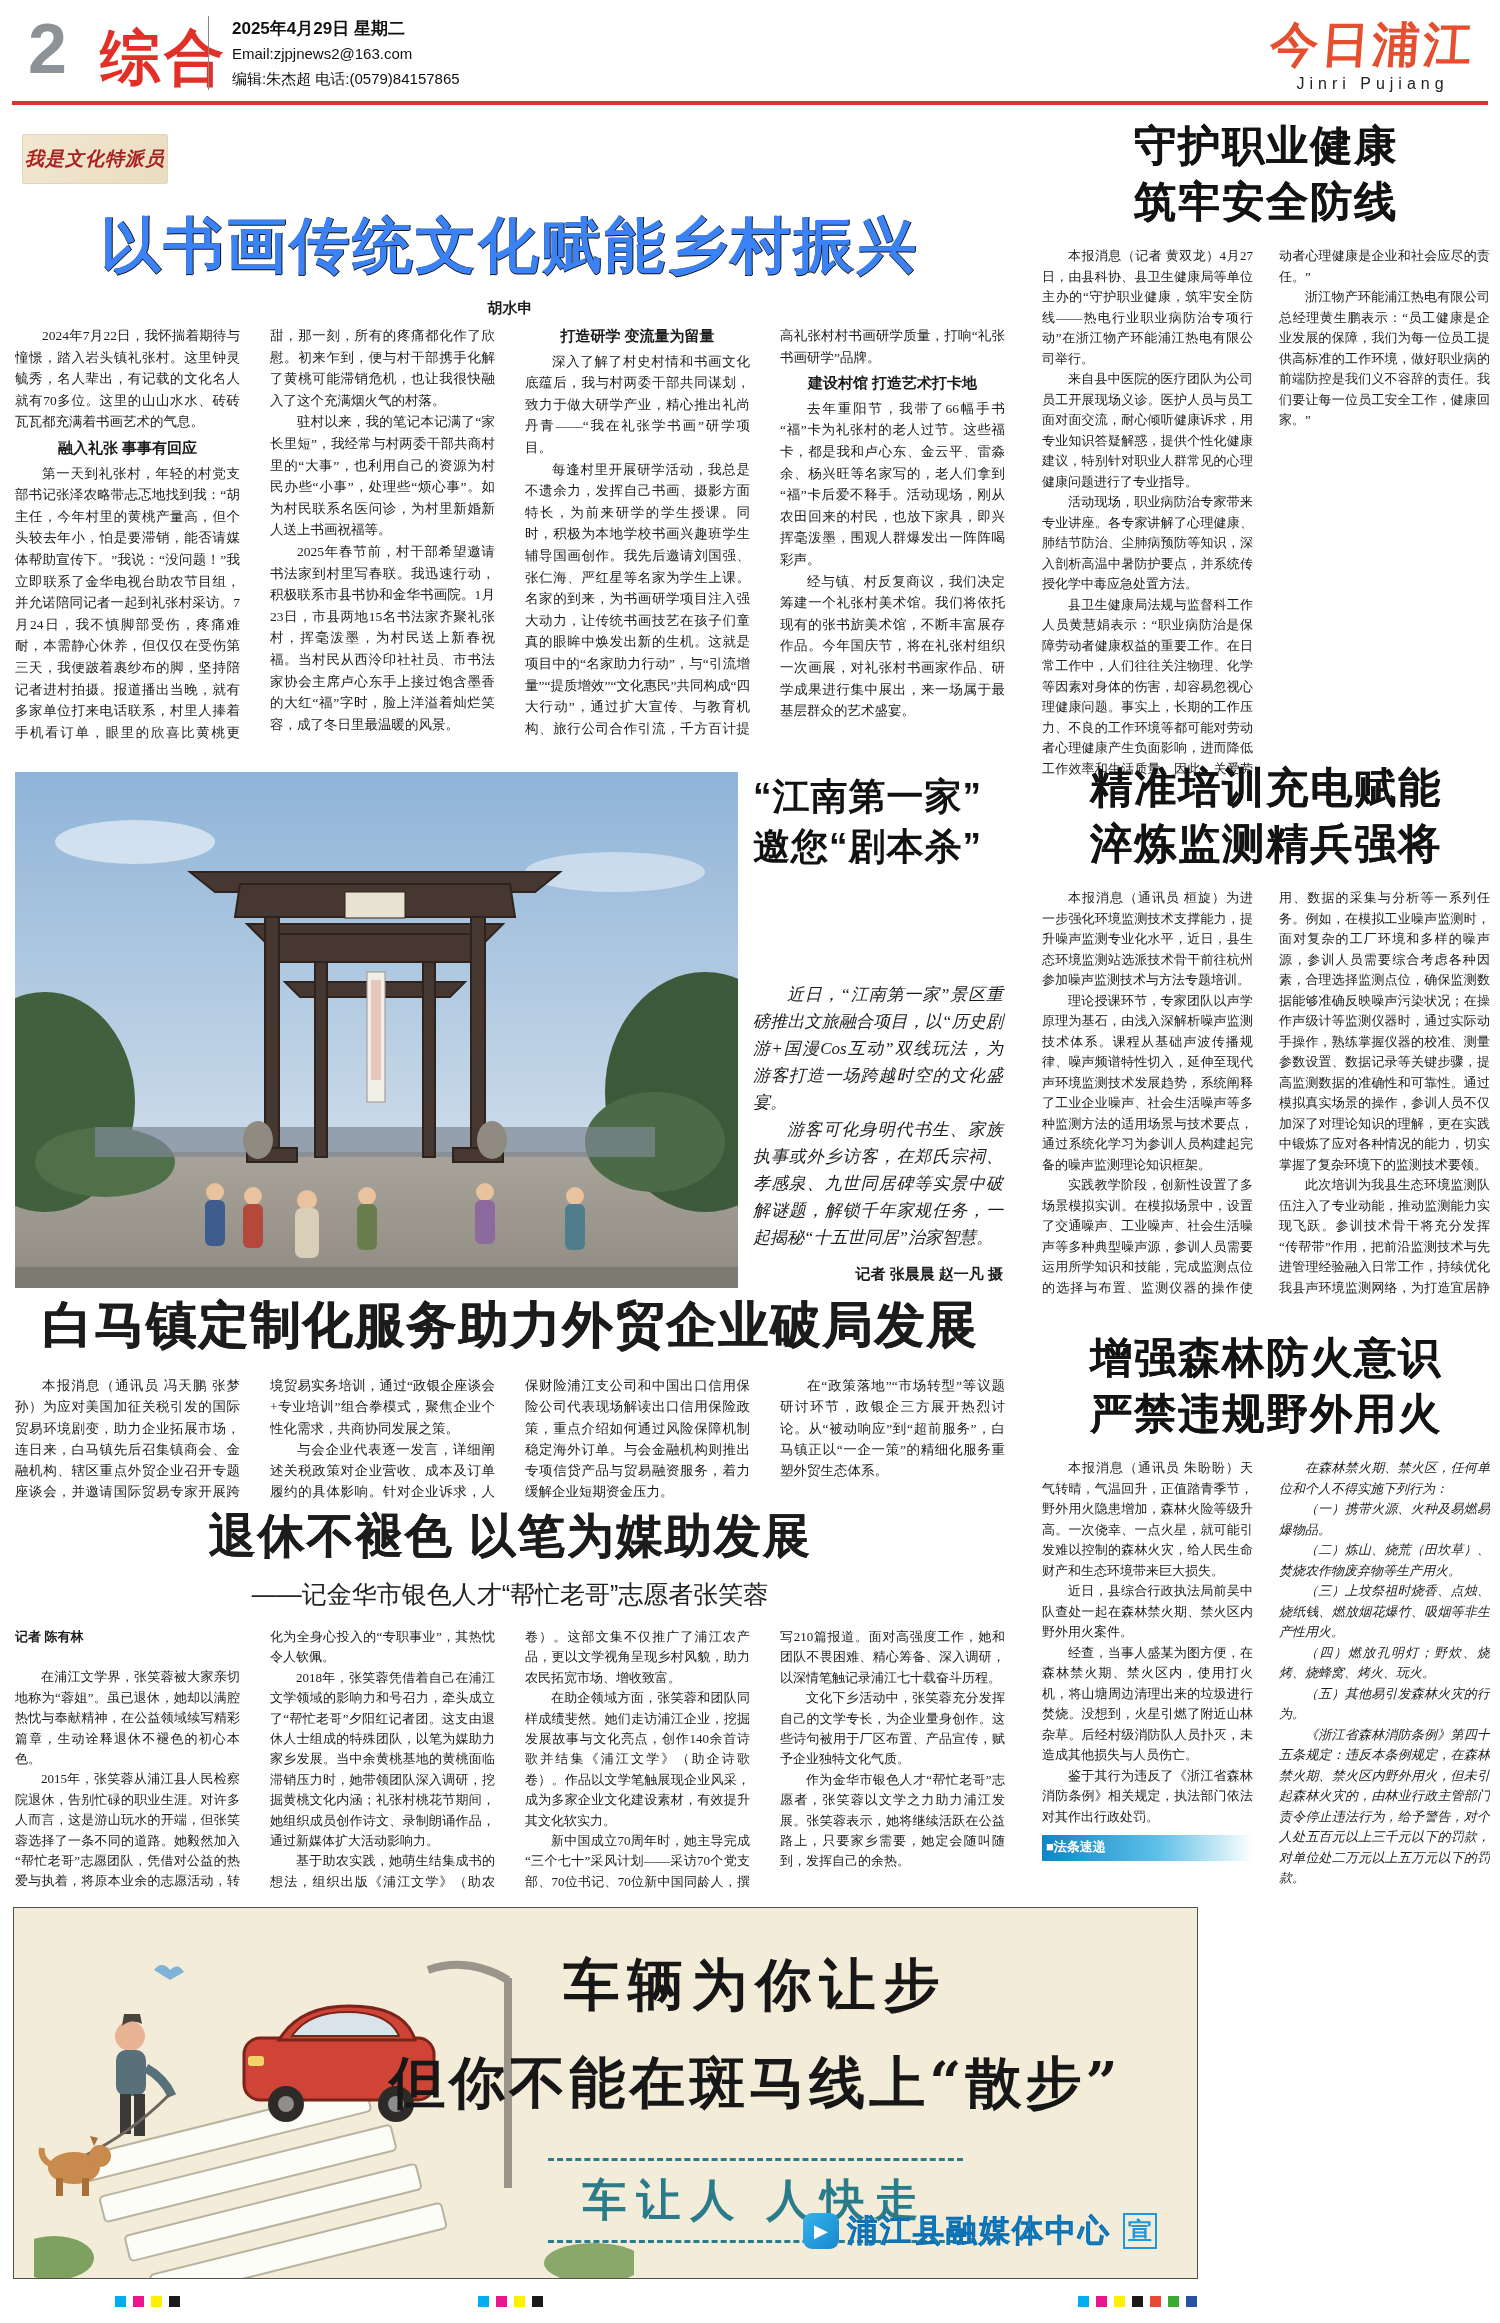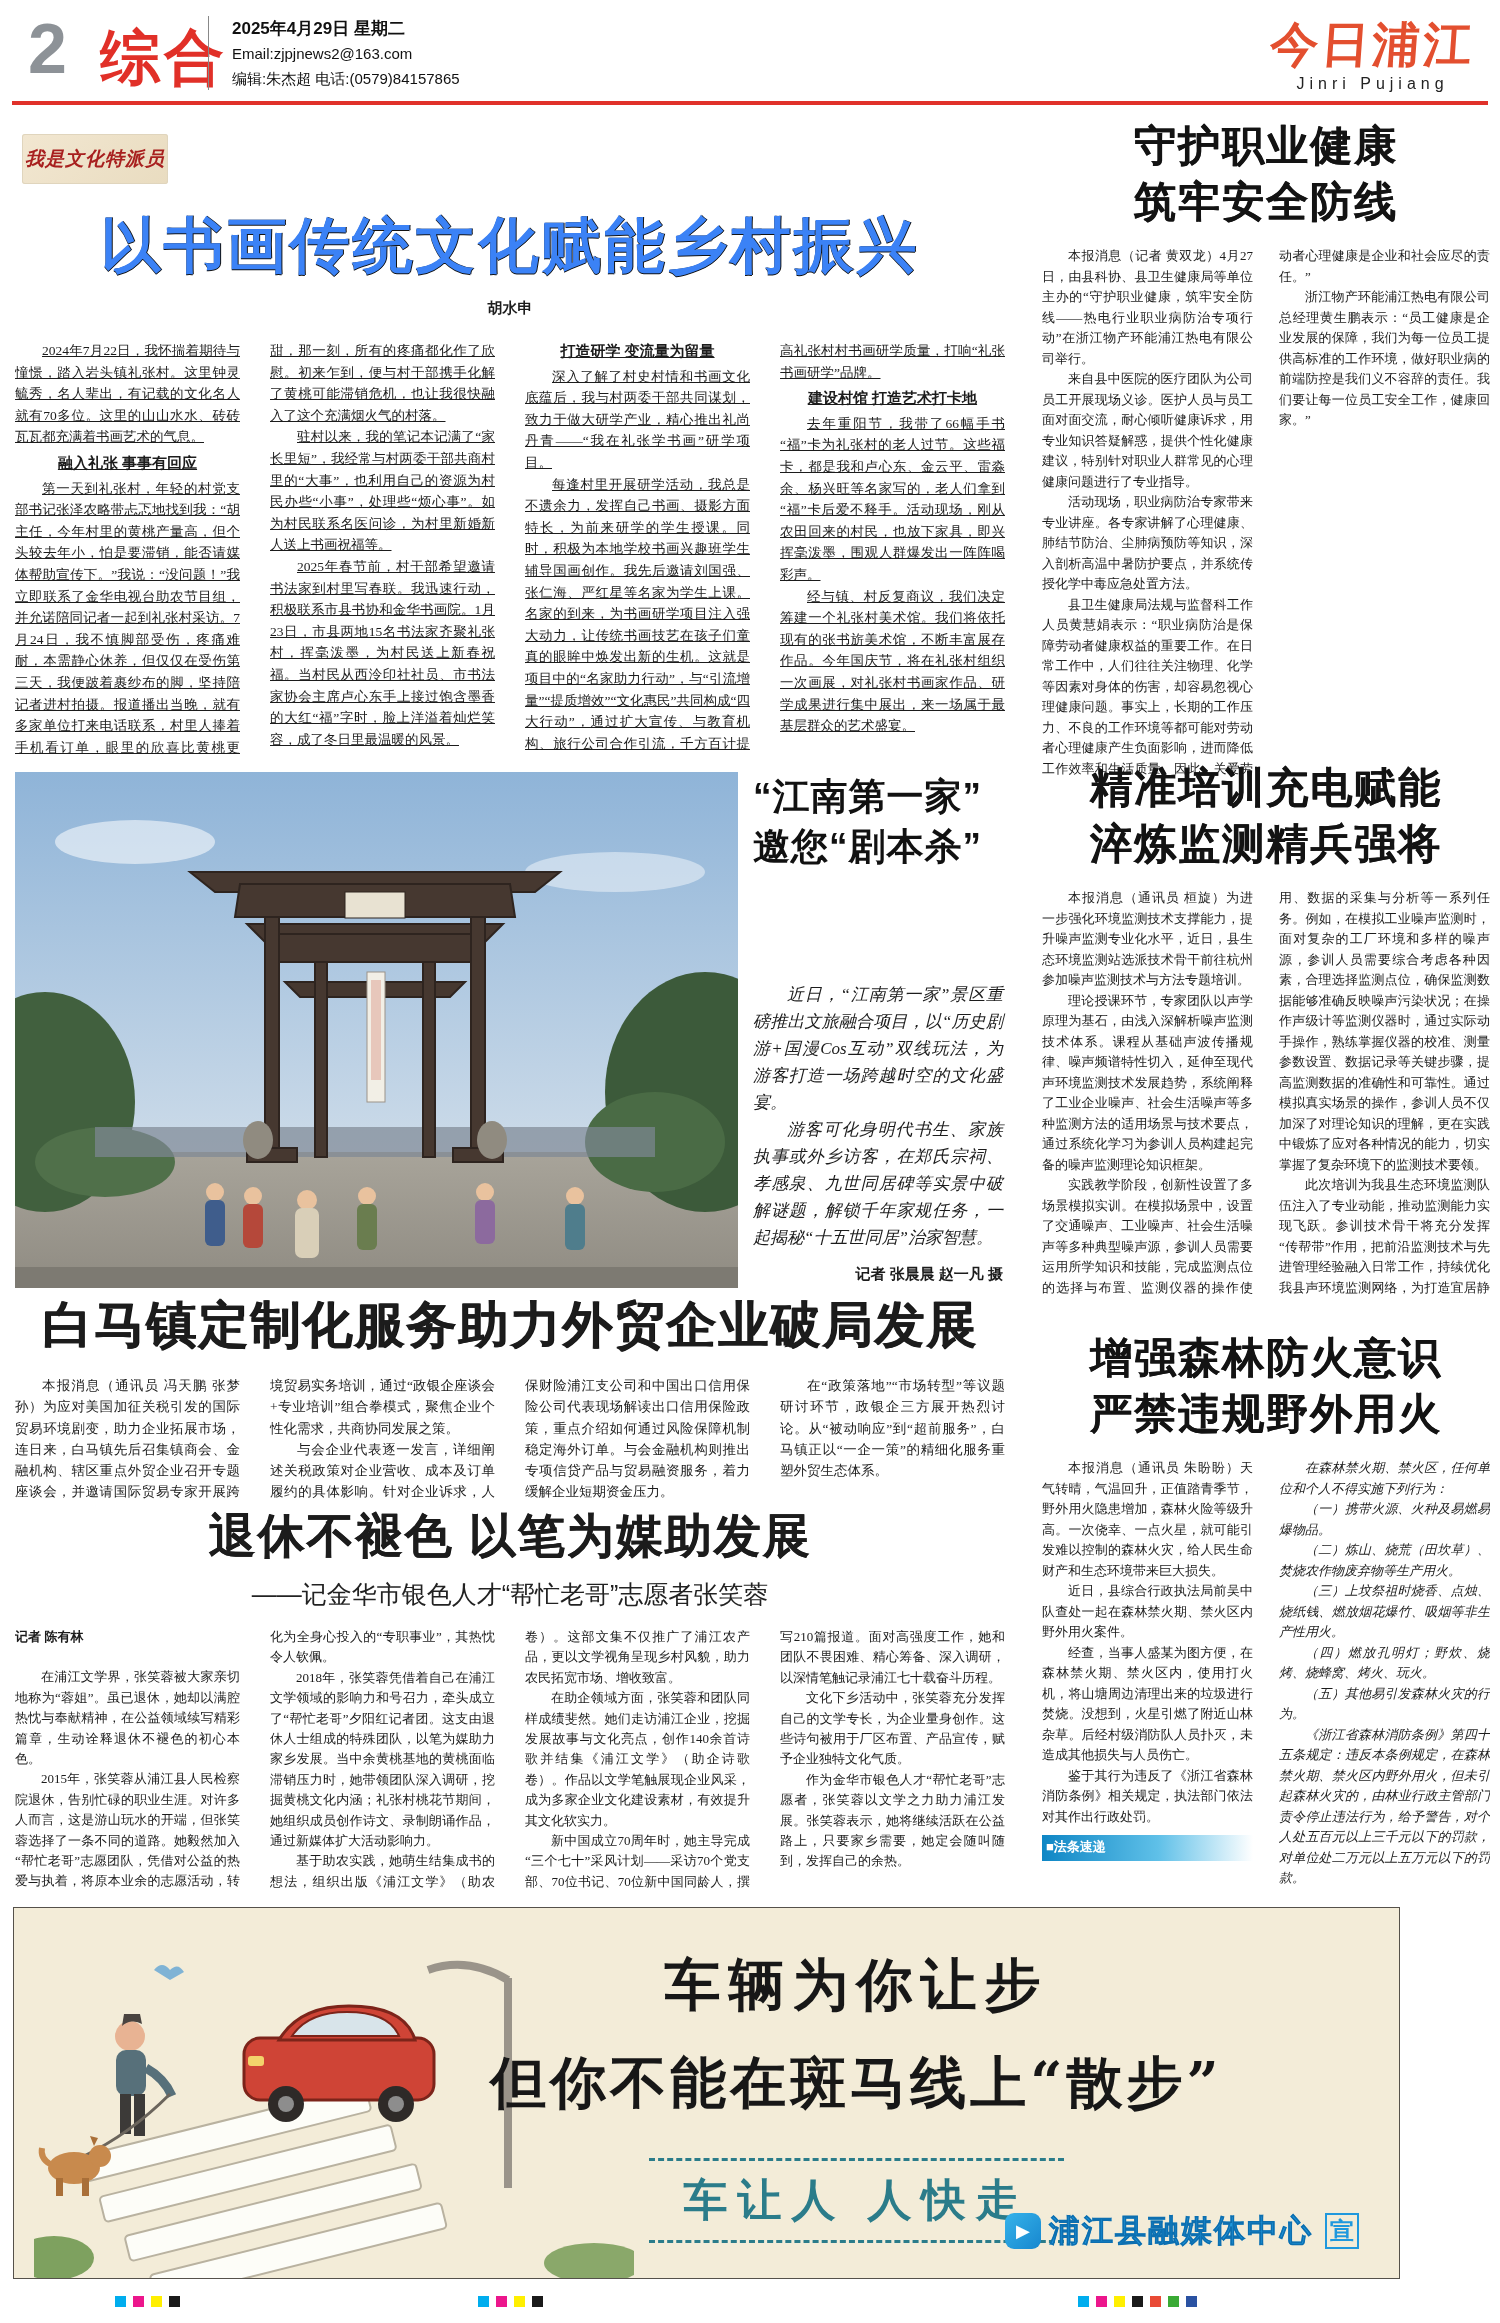--- a/index.html
+++ b/index.html
@@ -40,22 +40,22 @@
            font-weight:700;color:#fff;padding:2px 8px 3px 4px;
            background:linear-gradient(90deg,#0e86c5,#5fc0e8 55%,rgba(191,230,247,0));}
 
   
   .a1{left:15px;top:206px;width:990px;}
   .a1 h1{margin:0;text-align:center;font-family:"Liberation Sans","DejaVu Sans",sans-serif;
          font-size:60px;font-weight:900;letter-spacing:3px;color:#3b82f6;
          text-shadow:1px 0 #131313,0 1px #131313;}
   .a1 .author{text-align:center;font-size:15px;font-weight:700;margin-top:12px;
               font-family:"Liberation Sans","DejaVu Sans",sans-serif;}
-  .a1-body{margin-top:22px;height:430px;column-count:4;column-gap:30px;column-fill:auto;
-           font-size:13.5px;line-height:21.6px;overflow:hidden;text-decoration:underline;}
+  .a1-body{margin-top:7px;height:430px;column-count:4;column-gap:30px;column-fill:auto;
+           font-size:13.5px;line-height:21.6px;overflow:hidden;}
   .a1-body .subhead{font-size:15px;}
 
   
   .photo{left:15px;top:772px;width:723px;height:516px;overflow:hidden;background:#9fb9d6;}
 
   
   .cap{left:753px;top:772px;width:250px;height:516px;}
   .cap h2{margin:0;font-family:"Liberation Sans","DejaVu Sans",sans-serif;
           font-size:37px;line-height:50px;font-weight:900;color:#111;letter-spacing:1px;}
   .cap-body{margin-top:109px;font-size:17px;line-height:27px;}
@@ -83,21 +83,21 @@
   
   .tuixiu{left:15px;top:1505px;width:990px;}
   .tuixiu h2{margin:0;text-align:center;font-family:"Liberation Sans","DejaVu Sans",sans-serif;
              font-size:47px;font-weight:900;letter-spacing:2px;text-shadow:0.5px 0 #131313;}
   .tuixiu .sub{margin-top:10px;text-align:center;font-size:25px;color:#222;
                font-family:"Liberation Sans","DejaVu Sans",sans-serif;}
   .tuixiu-body{margin-top:16px;height:268px;column-count:4;column-gap:30px;column-fill:auto;
                font-size:13px;line-height:20.4px;overflow:hidden;}
 
   
-  .banner{left:13px;top:1907px;width:1387px;height:372px;background:#f3ecd8;
+  .banner{left:13px;top:1907px;width:1185px;height:372px;background:#f3ecd8;
           border:1px solid #55514a;box-sizing:border-box;}
   .banner-txt{position:absolute;left:330px;right:30px;top:40px;text-align:center;color:#171717;}
   .banner-l1{font-size:56px;font-weight:700;letter-spacing:8px;font-family:"DejaVu Serif","Liberation Serif",serif;}
   .banner-l2{font-size:56px;font-weight:700;letter-spacing:4px;margin-top:22px;
              font-family:"DejaVu Serif","Liberation Serif",serif;}
   .banner-slogan{display:inline-block;margin-top:36px;padding:10px 34px;color:#2b7c8a;
                  font-size:44px;font-weight:700;letter-spacing:10px;
                  border-top:3px dashed #2b7c8a;border-bottom:3px dashed #2b7c8a;
                  font-family:"Liberation Sans","DejaVu Sans",sans-serif;}
   .banner-logo{position:absolute;right:40px;bottom:26px;display:flex;align-items:center;gap:8px;}

